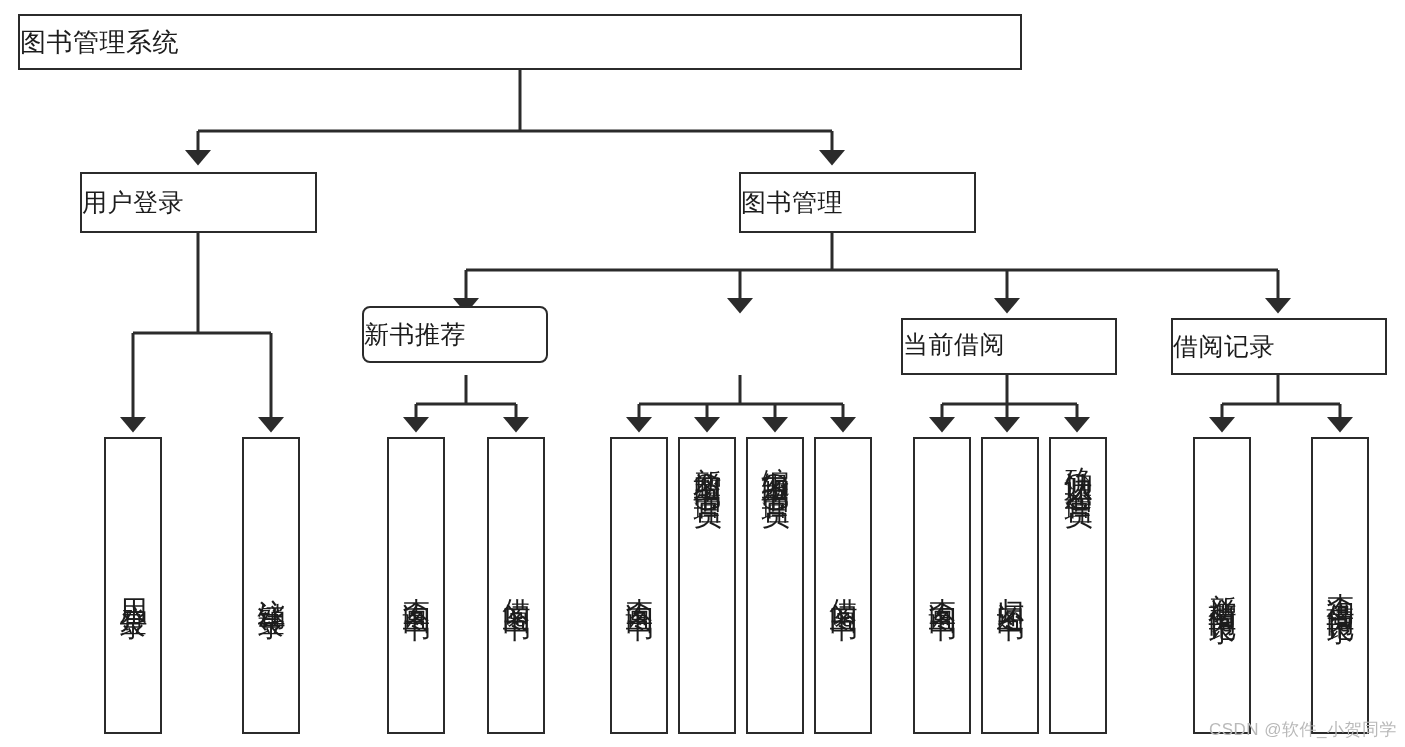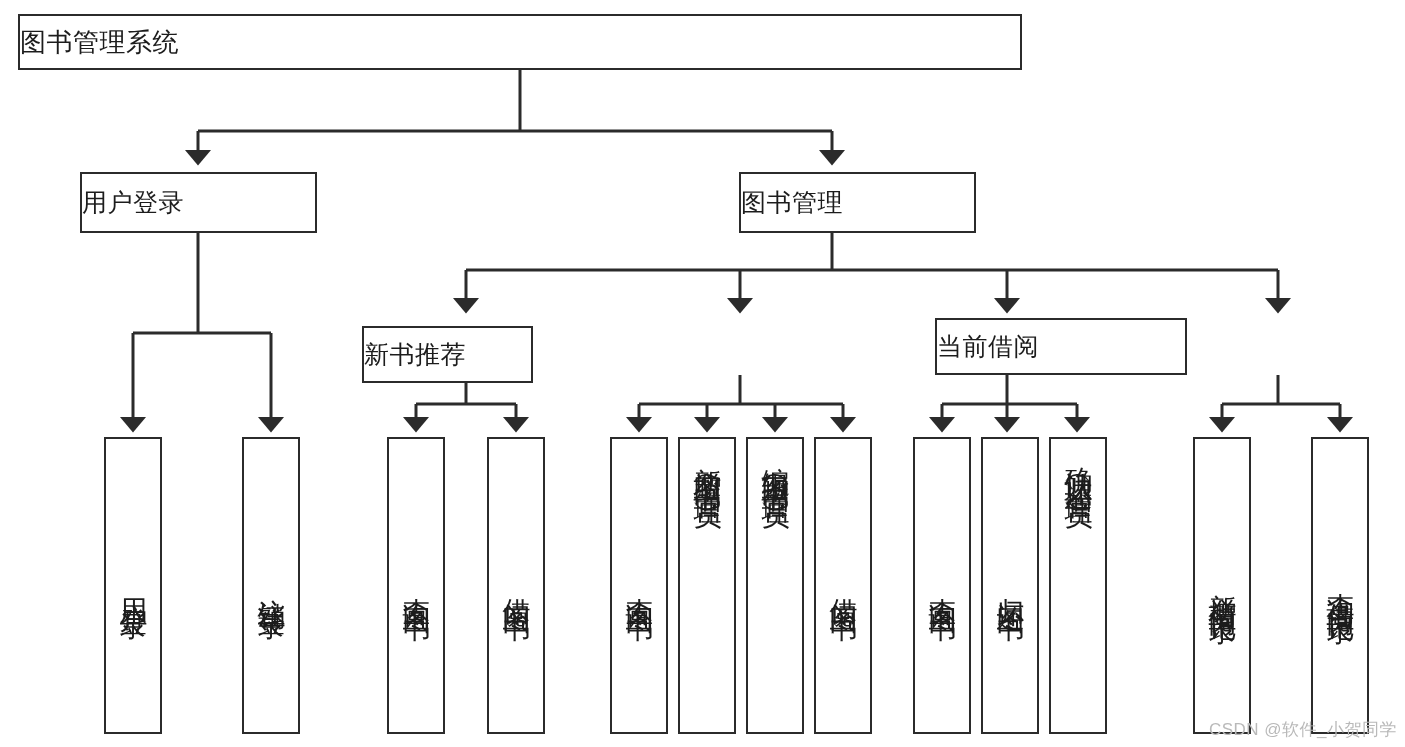--- a/index.html
+++ b/index.html
@@ -137,25 +137,28 @@
     <span class="label">图书管理系统</span>
   </div>
 
   <div class="node horiz" style="left:80px; top:172px; width:237px; height:61px;">
     <span class="label">用户登录</span>
   </div>
   <div class="node horiz" style="left:713px; top:172px; width:237px; height:61px;margin-left:26px;">
     <span class="label">图书管理</span>
   </div>
 
-  <div class="node horiz" style="left:362px; top:326px; width:171px; height:57px;">
+  <div class="node horiz" style="left:362px; top:306px; width:186px; height:57px;border-radius:8px;">
     <span class="label">新书推荐</span>
   </div>
-  <div class="node horiz" style="left:935px; top:318px; width:252px; height:57px;">
+  <div class="node horiz" style="left:901px; top:318px; width:216px; height:57px;font-family:Liberation Mono, monospace;">
     <span class="label">当前借阅</span>
+  </div>
+  <div class="node horiz" style="left:1171px; top:318px; width:216px; height:57px;">
+    <span class="label">借阅记录</span>
   </div>
 
   <div class="node vert" style="left:104px; top:437px; width:58px; height:297px;">
     <span class="label">用户登录</span>
   </div>
   <div class="node vert" style="left:242px; top:437px; width:58px; height:297px;">
     <span class="label">注销登录</span>
   </div>
 
   <div class="node vert" style="left:387px; top:437px; width:58px; height:297px;">

